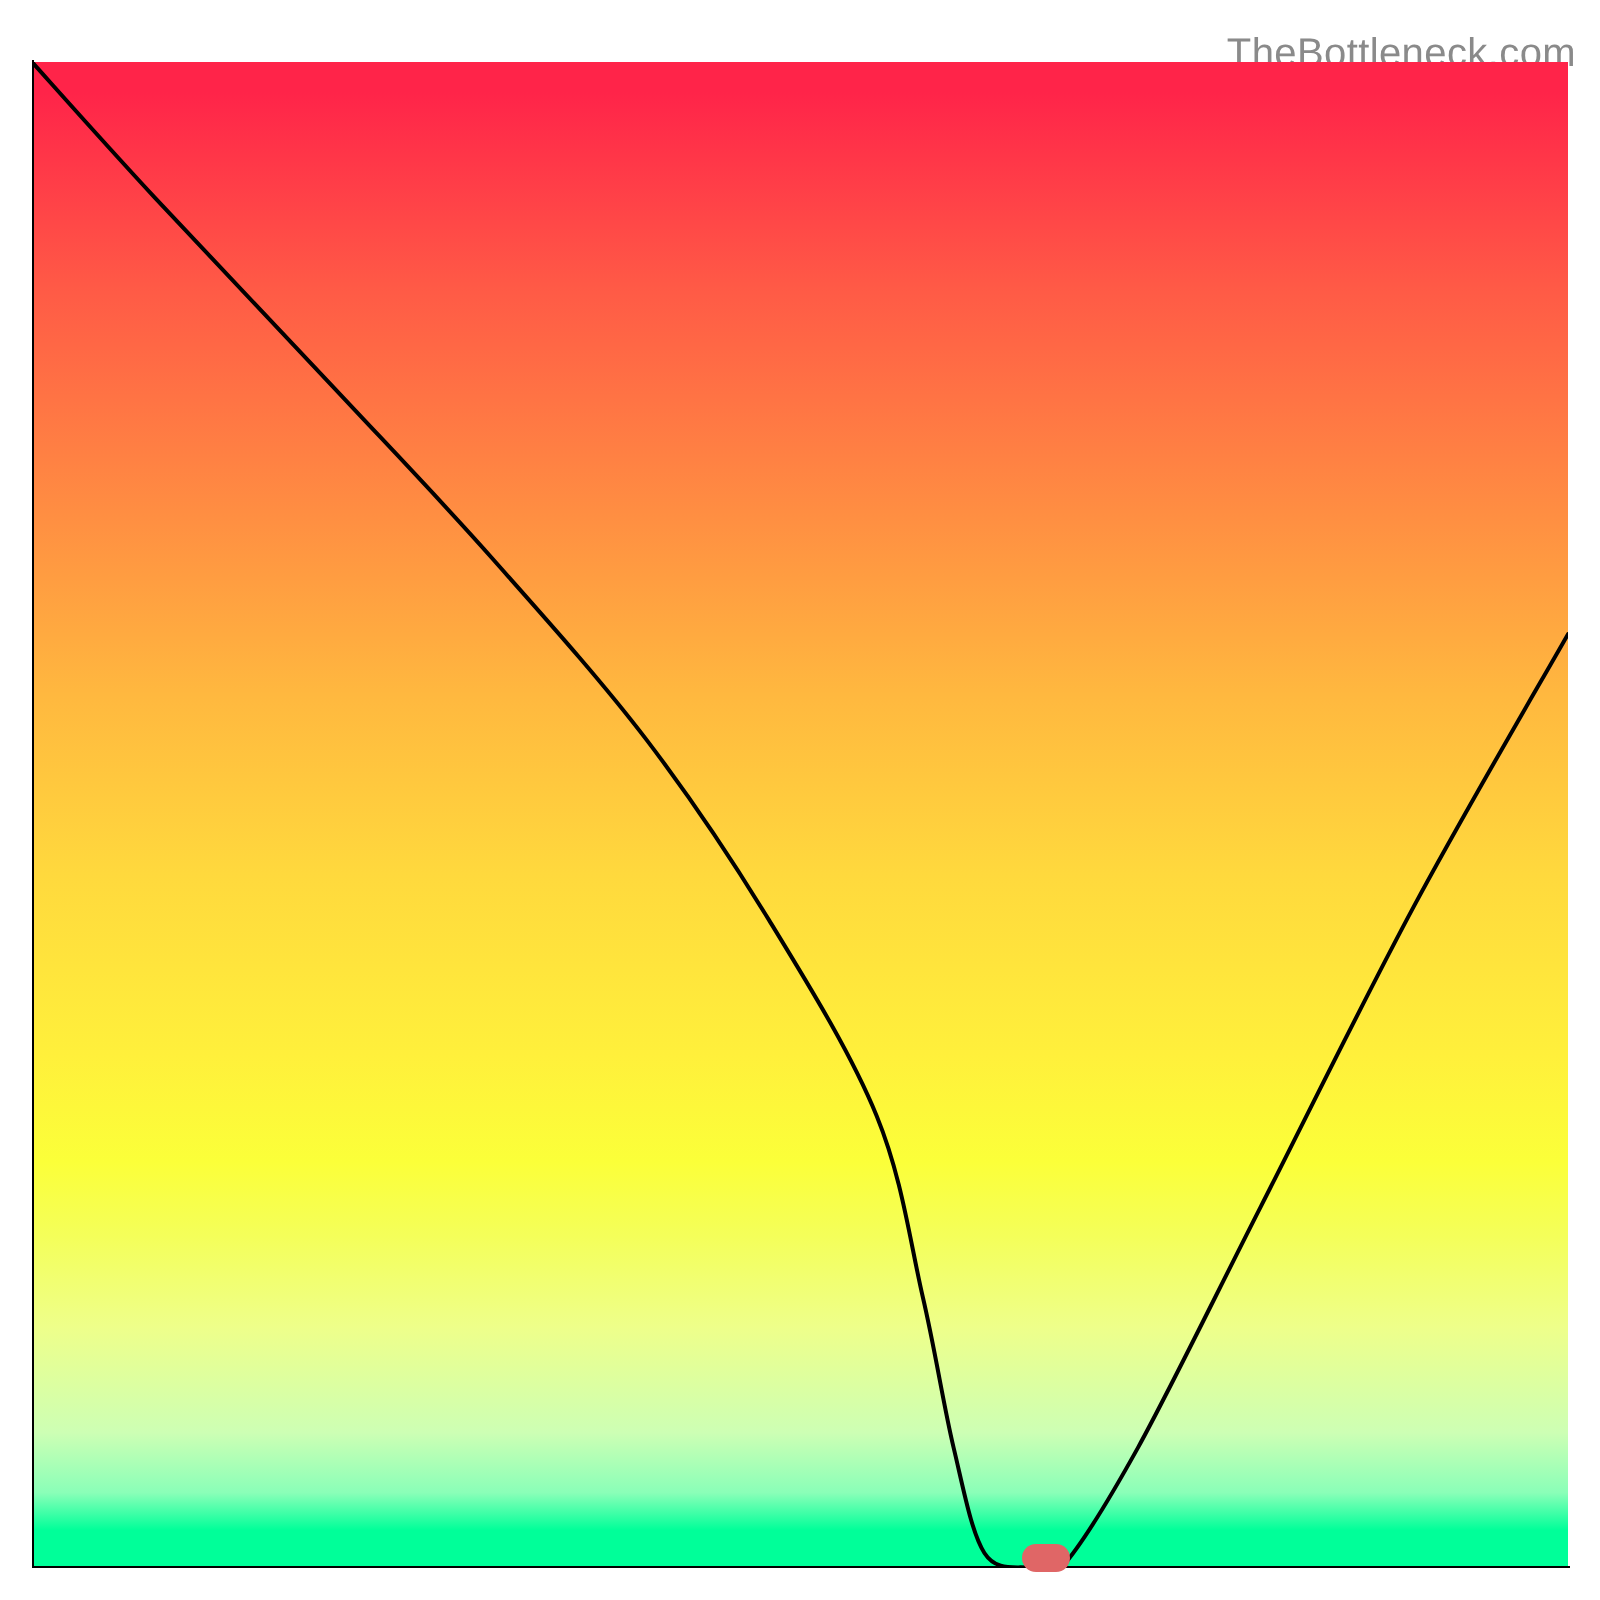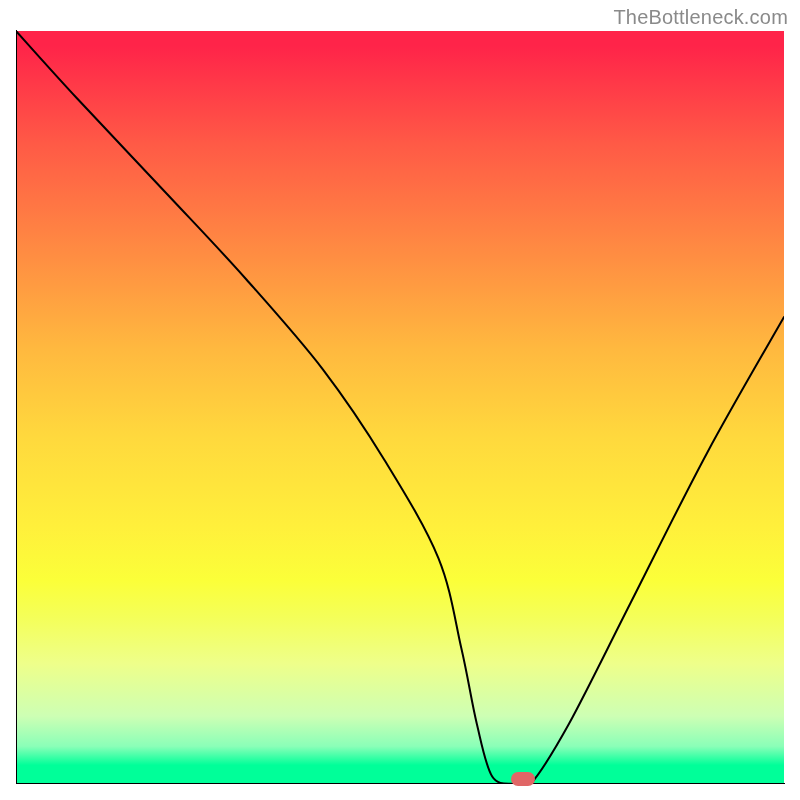--- a/index.html
+++ b/index.html
@@ -6,21 +6,21 @@
   body {
     width: 800px;
     height: 800px;
     background: #ffffff;
     overflow: hidden;
     position: relative;
     font-family: Arial, Helvetica, sans-serif;
   }
   .attribution {
     position: absolute;
-    top: 6px;
+    top: 16px;
     right: 12px;
     color: #8a8a8a;
     font-size: 20px;
     font-weight: 400;
     letter-spacing: 0.2px;
   }
   .plot-area {
     position: absolute;
     left: 16px;
     top: 31px;

